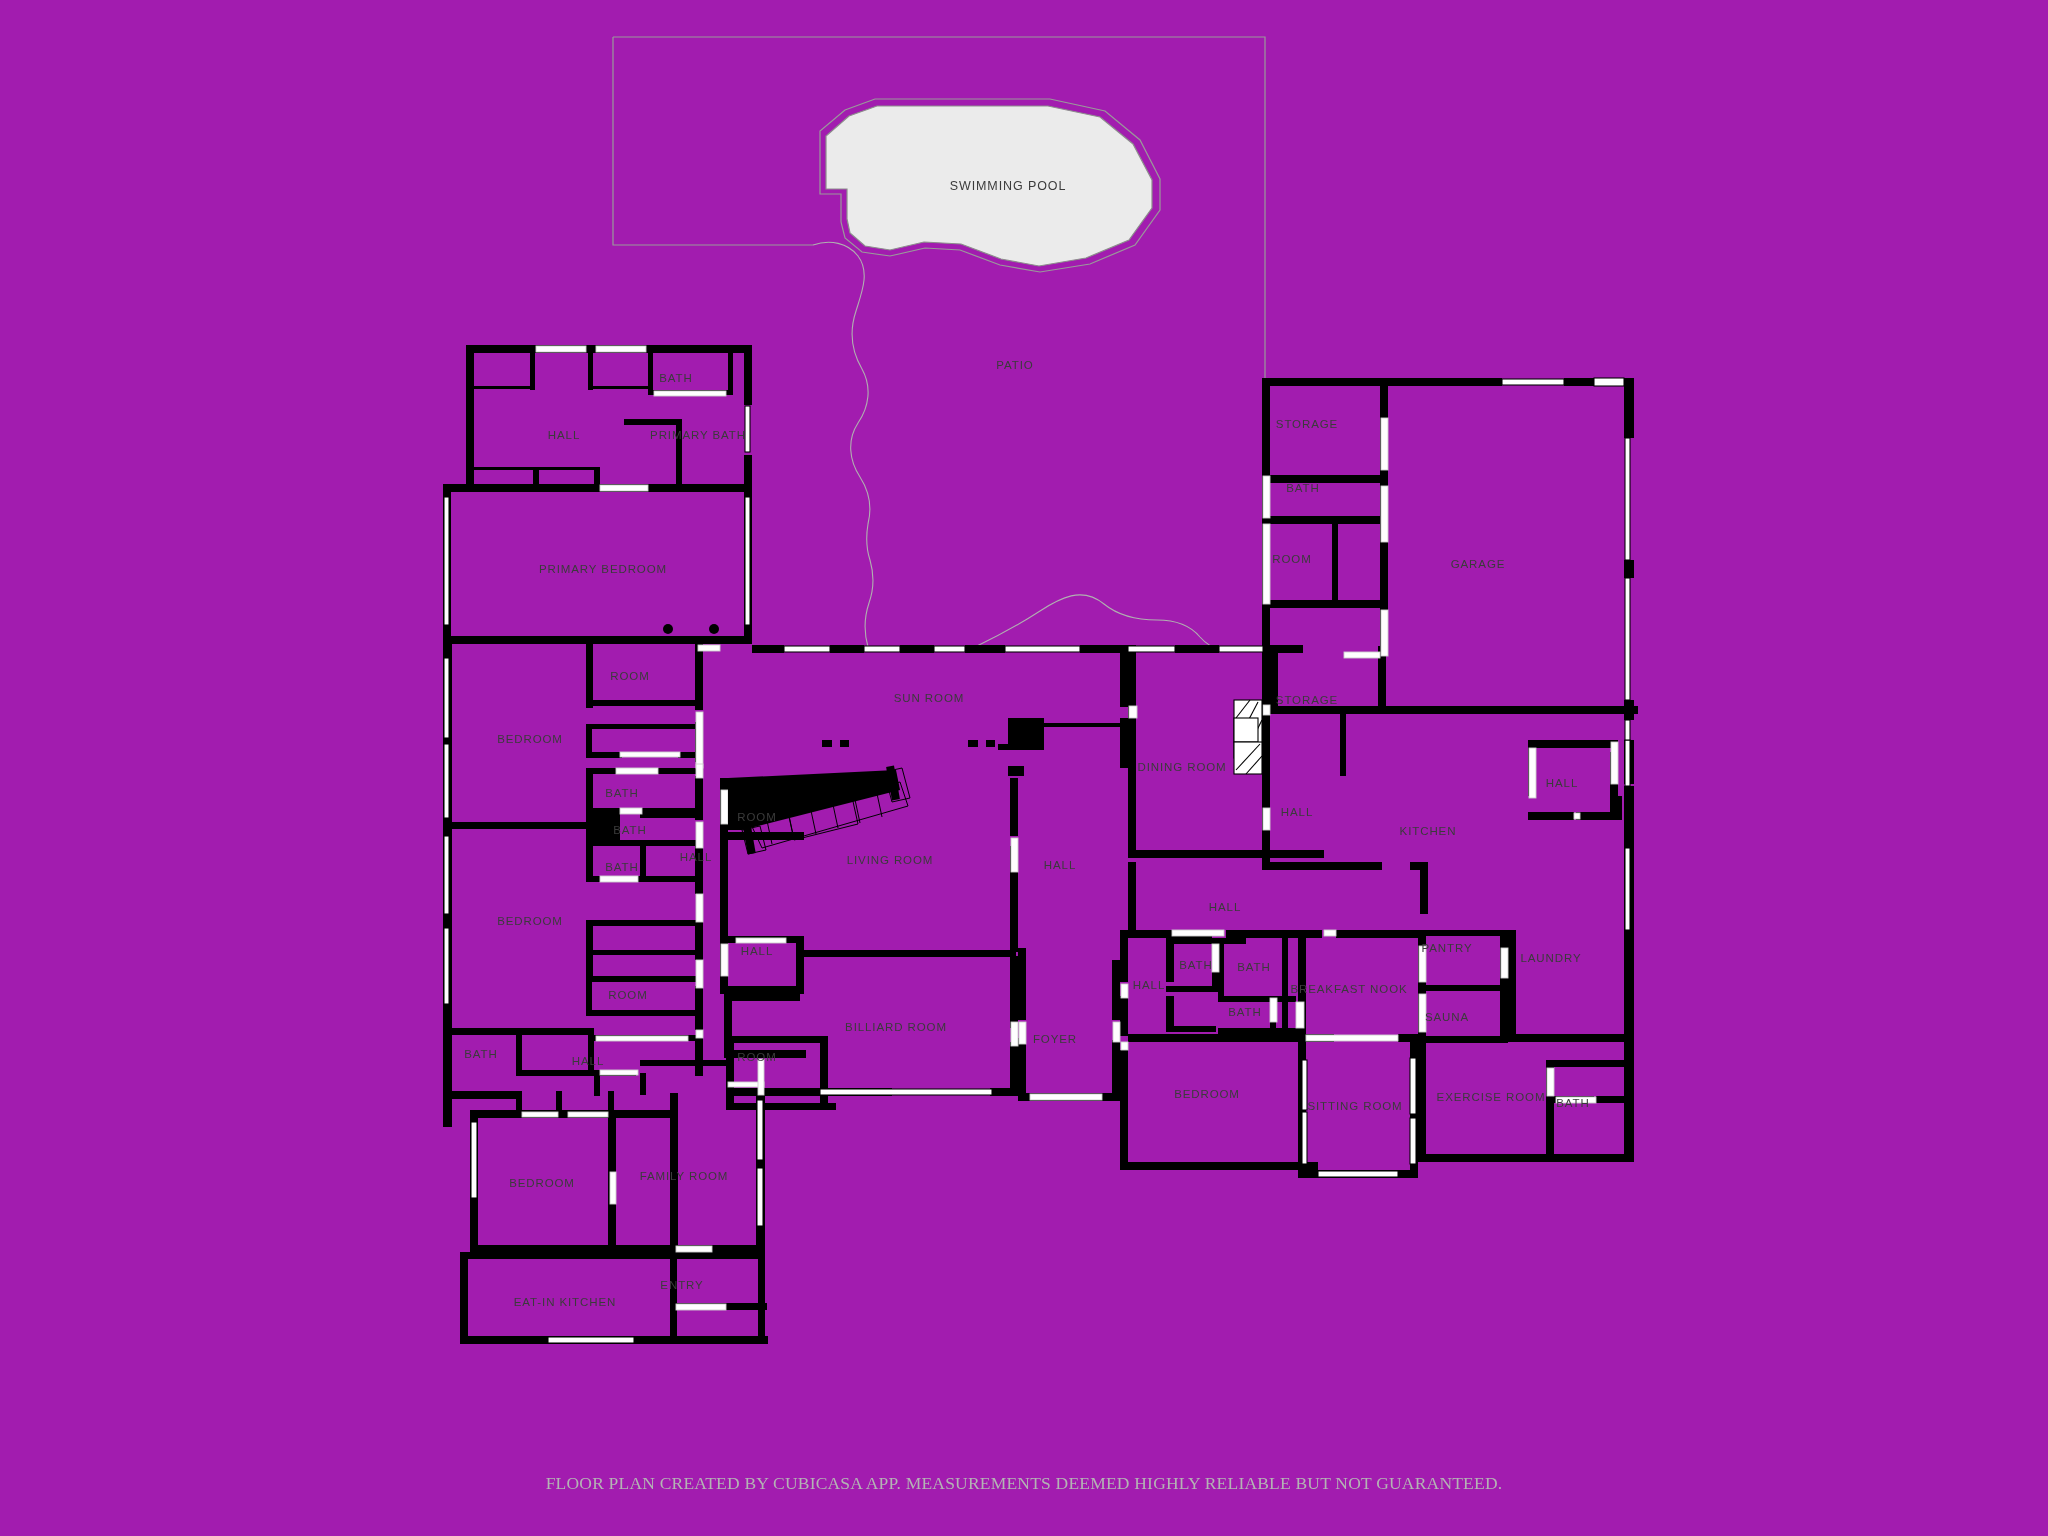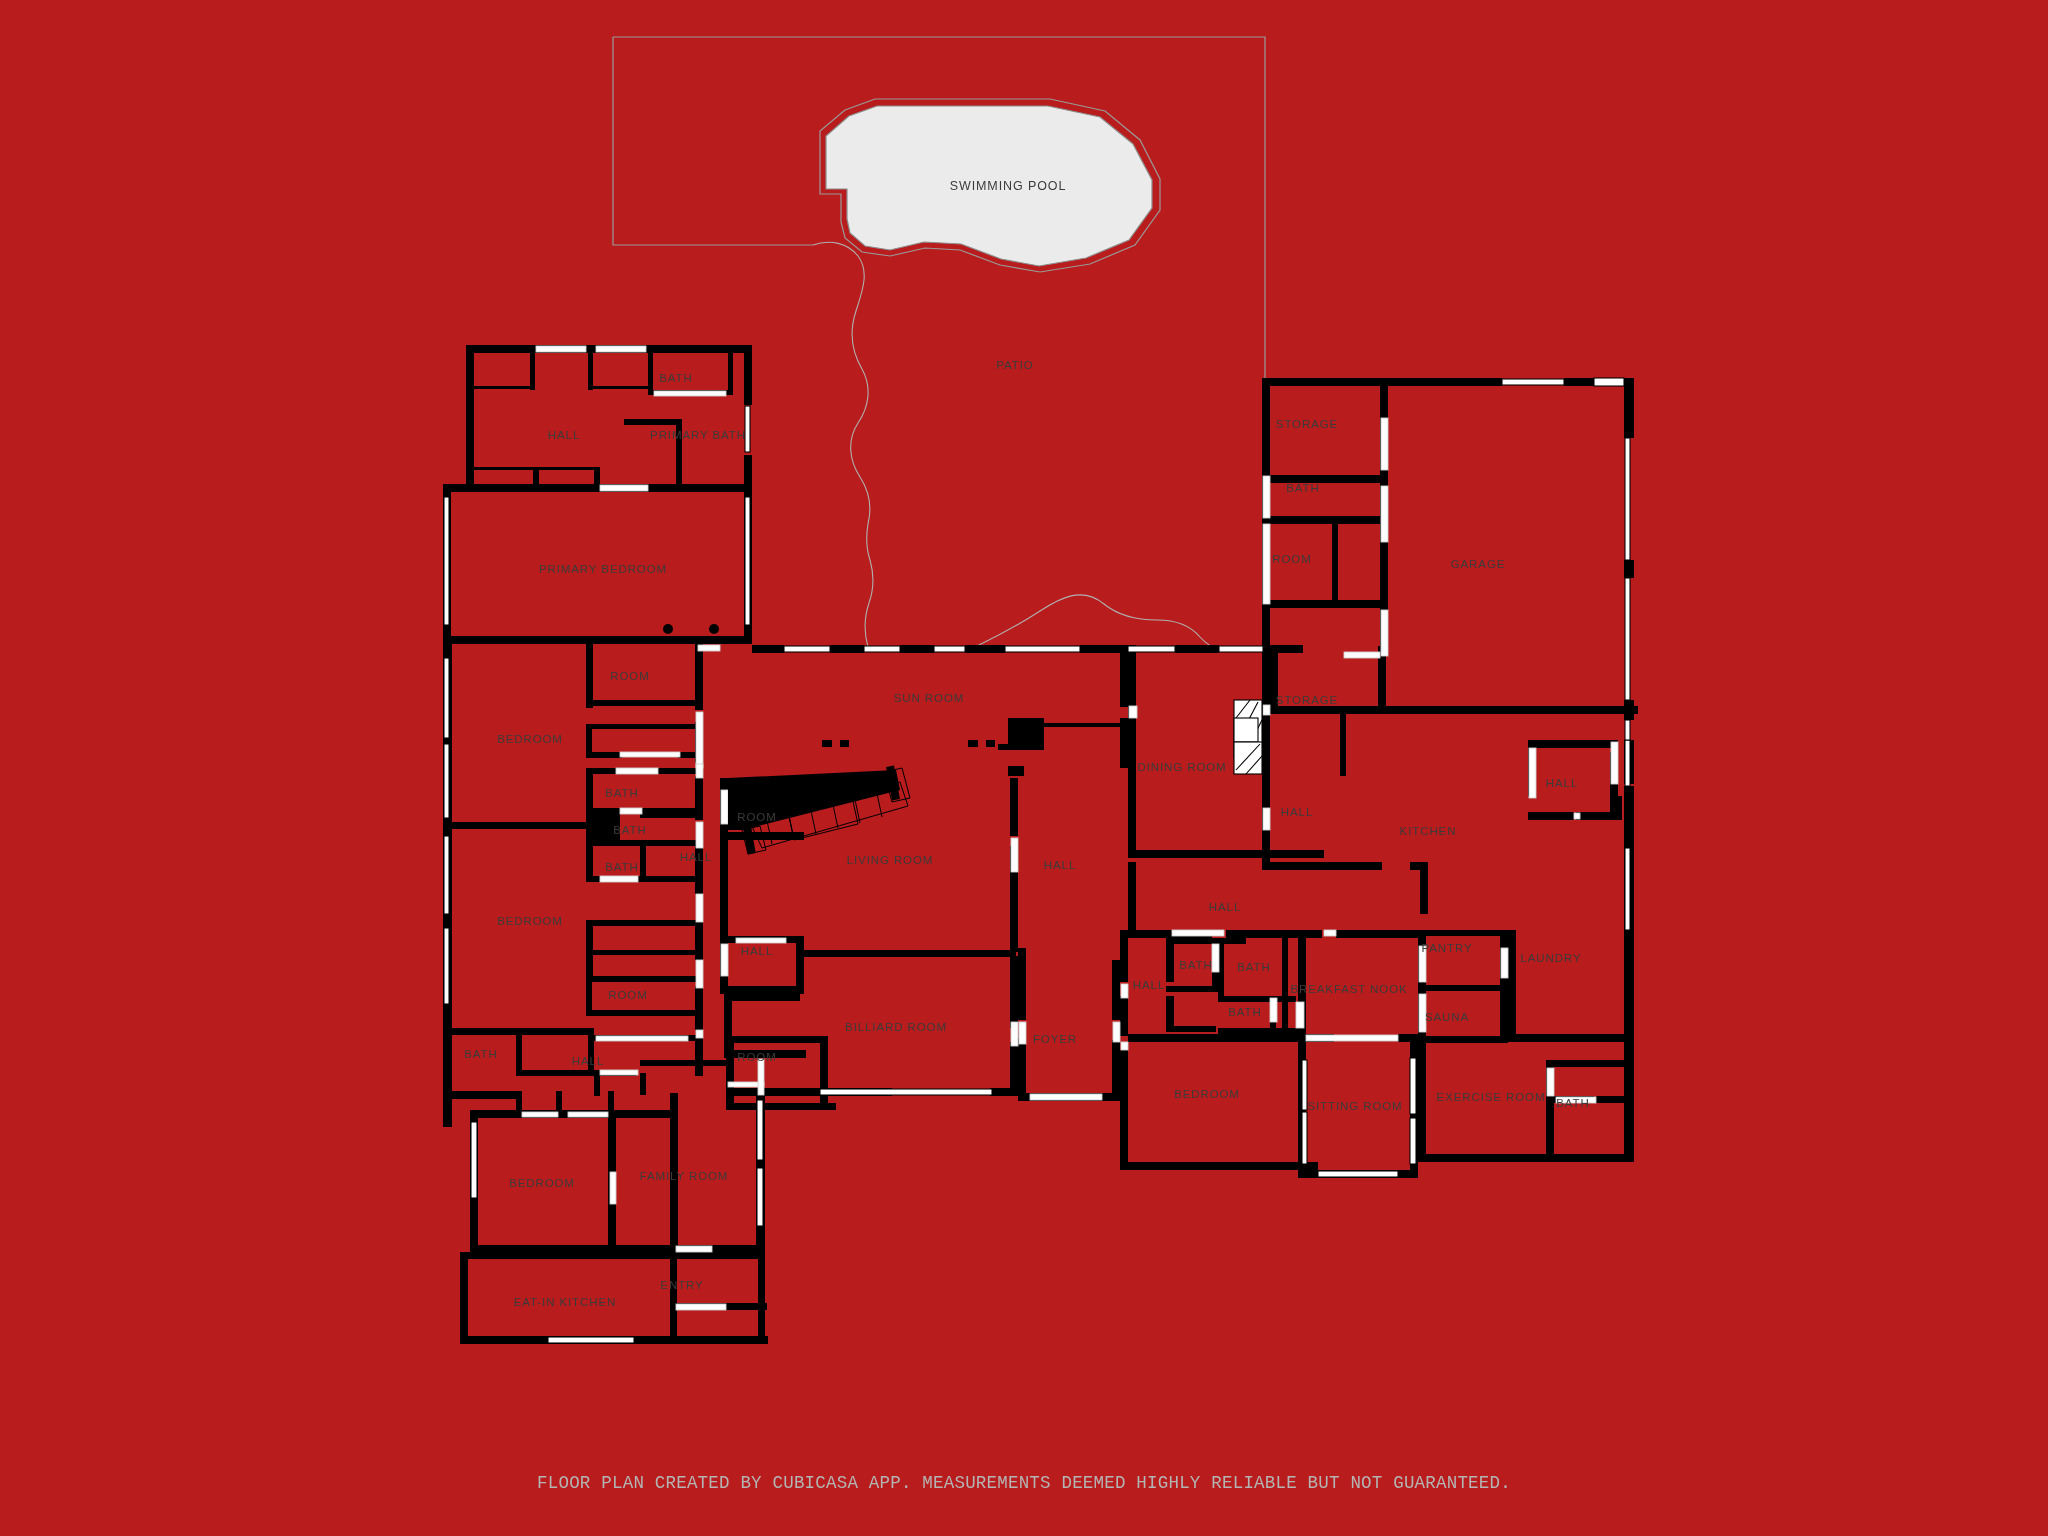--- a/index.html
+++ b/index.html
@@ -8,21 +8,21 @@
     background: #ffffff;
     width: 2048px;
     height: 1536px;
     overflow: hidden;
     font-family: "Liberation Sans", sans-serif;
   }
   #page {
     position: relative;
     width: 2048px;
     height: 1536px;
-    background: #b91c1c;
+    background: #a21caf;
   }
   #plan-svg {
     position: absolute;
     top: 0;
     left: 0;
     width: 2048px;
     height: 1536px;
     display: block;
   }
   .room-label {
@@ -85,21 +85,21 @@
     fill: #ffffff;
     stroke: #000000;
     stroke-width: 1.1;
   }
   #footer {
     position: absolute;
     left: 0;
     top: 1473px;
     width: 2048px;
     text-align: center;
-    font-family: Liberation Mono, monospace;
+    font-family: Liberation Serif, serif;
     font-size: 17.5px;
     letter-spacing: 0.2px;
     color: #b4b4b4;
     white-space: nowrap;
   }
 </style>
 </head>
 <body>
 
 <div id="page">

